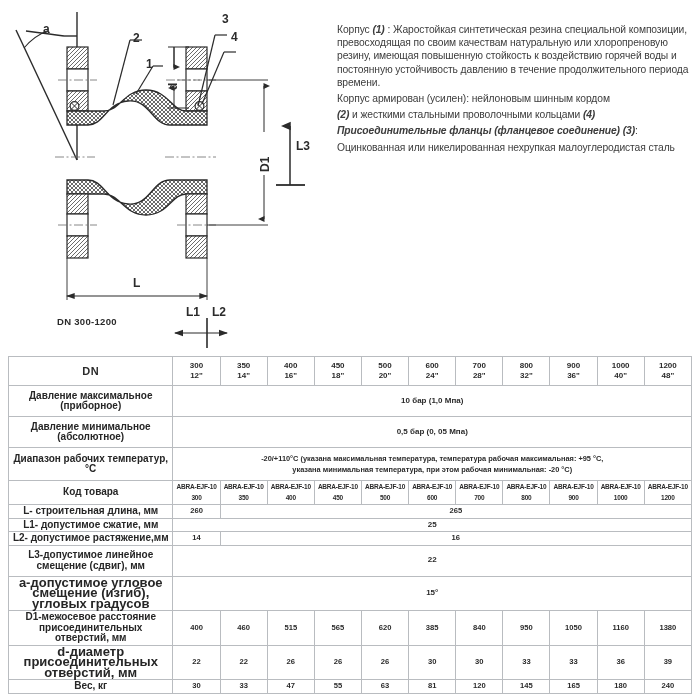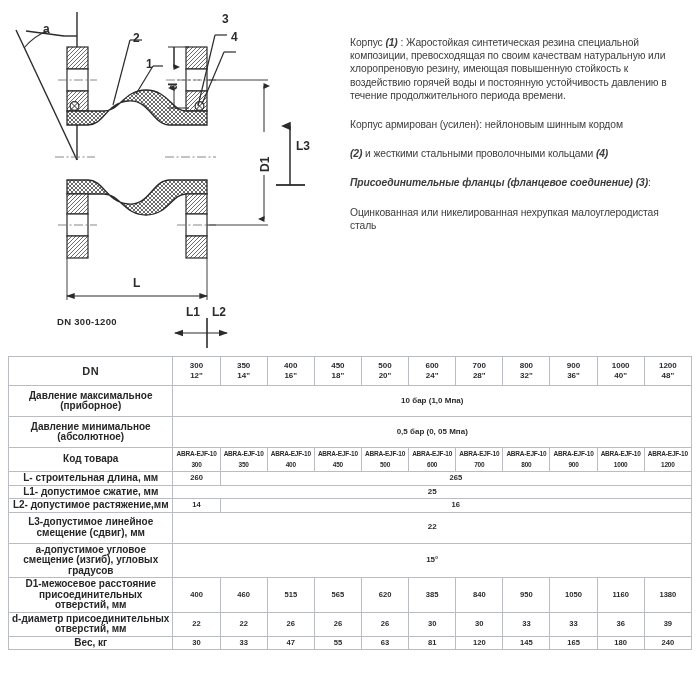--- a/index.html
+++ b/index.html
@@ -17,21 +17,21 @@
   }
   #drawing{
     position:absolute;left:0;top:0;width:330px;height:348px;
   }
   #spec-text{
     position:absolute;left:334px;top:20px;width:362px;
     font-size:10.3px;line-height:13.2px;
     color:#3c3c3c;
     letter-spacing:-0.1px;
   }
-  #spec-text p{margin:16px;padding:0;}
+  #spec-text p{margin:3px;padding:0;}
   #spec-text .bi{font-weight:bold;font-style:italic;}
   #spec-text .it{font-style:italic;font-weight:bold;}
 
   .dn-caption{
     position:absolute;left:57px;top:316px;
     font-size:9.5px;font-weight:bold;letter-spacing:0.3px;color:#2a2a2a;
   }
   .lbl{
     position:absolute;font-size:12px;font-weight:bold;color:#2b2b2b;
   }
@@ -57,21 +57,21 @@
     font-weight:bold;
   }
   td.rowhdr{
     text-align:left;
     padding-left:8px;
     font-size:10px;
     font-weight:bold;
     line-height:11.5px;
     color:#262626;
   }
-  td.rowhdr.tight{font-size:10px;}
+  td.rowhdr.tight{font-size:13px;}
   td.dnhdr{
     text-align:center;
     font-size:11px;
     font-weight:bold;
     letter-spacing:0.6px;
   }
   td.size{font-size:8px;line-height:11px;}
   td.code{font-size:6.5px;line-height:9.5px;letter-spacing:-0.2px;}
   td.merged{font-size:8px;}
   td.merged.temp{font-size:7.4px;line-height:11px;}
@@ -279,20 +279,27 @@
       <tr>
         <td class="rowhdr">Давление максимальное (приборное)</td>
         <td class="merged" colspan="11" style="height:28px">10 бар (1,0 Мпа)</td>
       </tr>
 
       <tr>
         <td class="rowhdr">Давление минимальное (абсолютное)</td>
         <td class="merged" colspan="11" style="height:28px">0,5 бар (0, 05 Мпа)</td>
       </tr>
 
+      <tr>
+        <td class="rowhdr">Диапазон рабочих температур,  °C</td>
+        <td class="merged temp" colspan="11" style="height:30px">
+          <span>-20/+110°C (указана максимальная температура, температура рабочая максимальная: +95 °C,</span><br>
+          <span>указана минимальная температура, при этом рабочая минимальная: -20 °C)</span>
+        </td>
+      </tr>
 
       <tr>
         <td class="rowhdr">Код товара</td>
         <td class="code"><span>ABRA-EJF-10</span><br><span>300</span></td>
         <td class="code"><span>ABRA-EJF-10</span><br><span>350</span></td>
         <td class="code"><span>ABRA-EJF-10</span><br><span>400</span></td>
         <td class="code"><span>ABRA-EJF-10</span><br><span>450</span></td>
         <td class="code"><span>ABRA-EJF-10</span><br><span>500</span></td>
         <td class="code"><span>ABRA-EJF-10</span><br><span>600</span></td>
         <td class="code"><span>ABRA-EJF-10</span><br><span>700</span></td>

